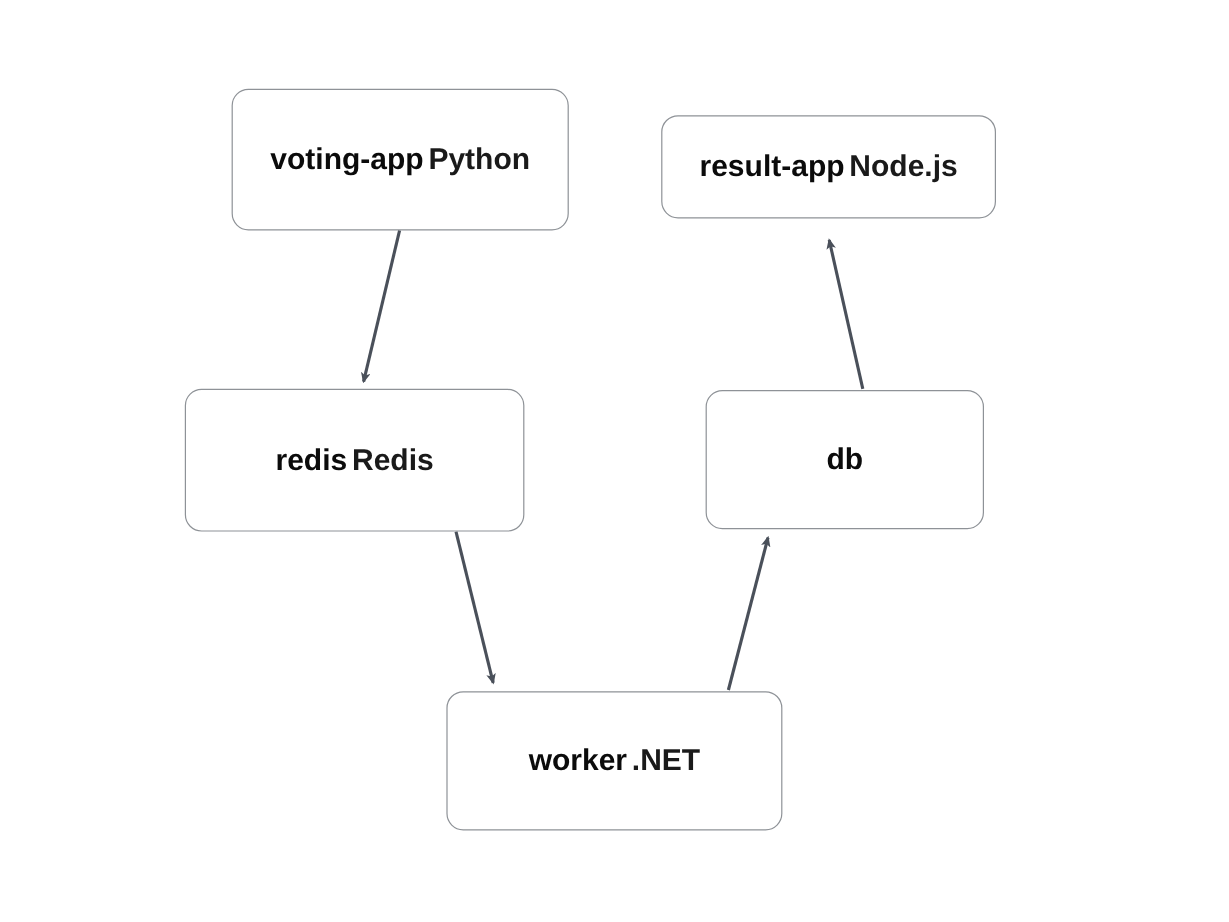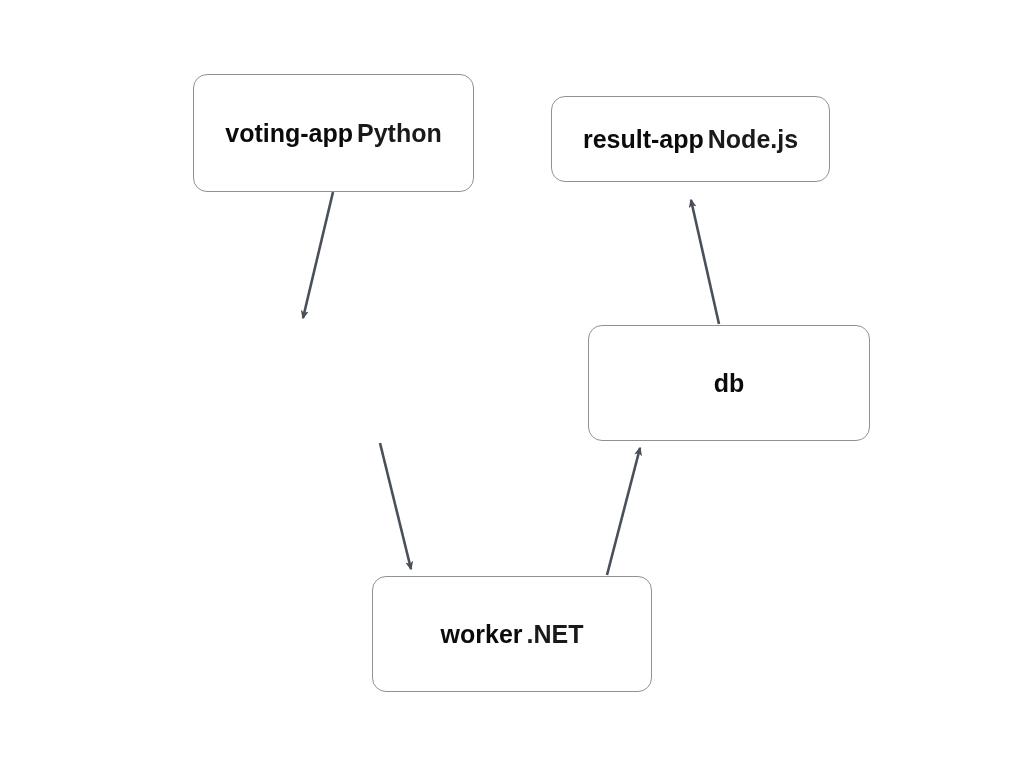--- a/index.html
+++ b/index.html
@@ -44,21 +44,21 @@
   }
   .node .subtitle {
     font-size: 25px;
     font-weight: bold;
     color: #1a1a1a;
     line-height: 1.2;
   }
   #node-voting-app { left: 193px; top: 74px;  width: 281px; height: 118px; }
   #node-result-app { left: 551px; top: 74px;  width: 279px; height: 86px; margin-top: 22px; }
   #node-redis      { left: 154px; top: 324px; width: 283px; height: 119px; }
-  #node-db         { left: 588px; top: 325px; width: 282px; height: 116px; }
+  #node-db         { left: 588px; top: 325px; width: 232px; height: 116px; }
   #node-worker     { left: 372px; top: 576px; width: 280px; height: 116px; }
 </style>
 </head>
 <body>
 
 <div class="canvas">
 
   <svg class="arrows" viewBox="0 0 1024 768" xmlns="http://www.w3.org/2000/svg">
     <defs>
       <marker id="arrowhead" markerWidth="9" markerHeight="8" refX="7.5" refY="4" orient="auto" markerUnits="userSpaceOnUse">
@@ -78,20 +78,24 @@
   <div class="node" id="node-voting-app">
     <div class="title">voting-app</div>
     <div class="subtitle">Python</div>
   </div>
 
   <div class="node" id="node-result-app">
     <div class="title">result-app</div>
     <div class="subtitle">Node.js</div>
   </div>
 
+  <div class="node" id="node-redis">
+    <div class="title">redis</div>
+    <div class="subtitle">Redis</div>
+  </div>
 
   <div class="node" id="node-db">
     <div class="title">db</div>
   </div>
 
   <div class="node" id="node-worker">
     <div class="title">worker</div>
     <div class="subtitle">.NET</div>
   </div>
 

